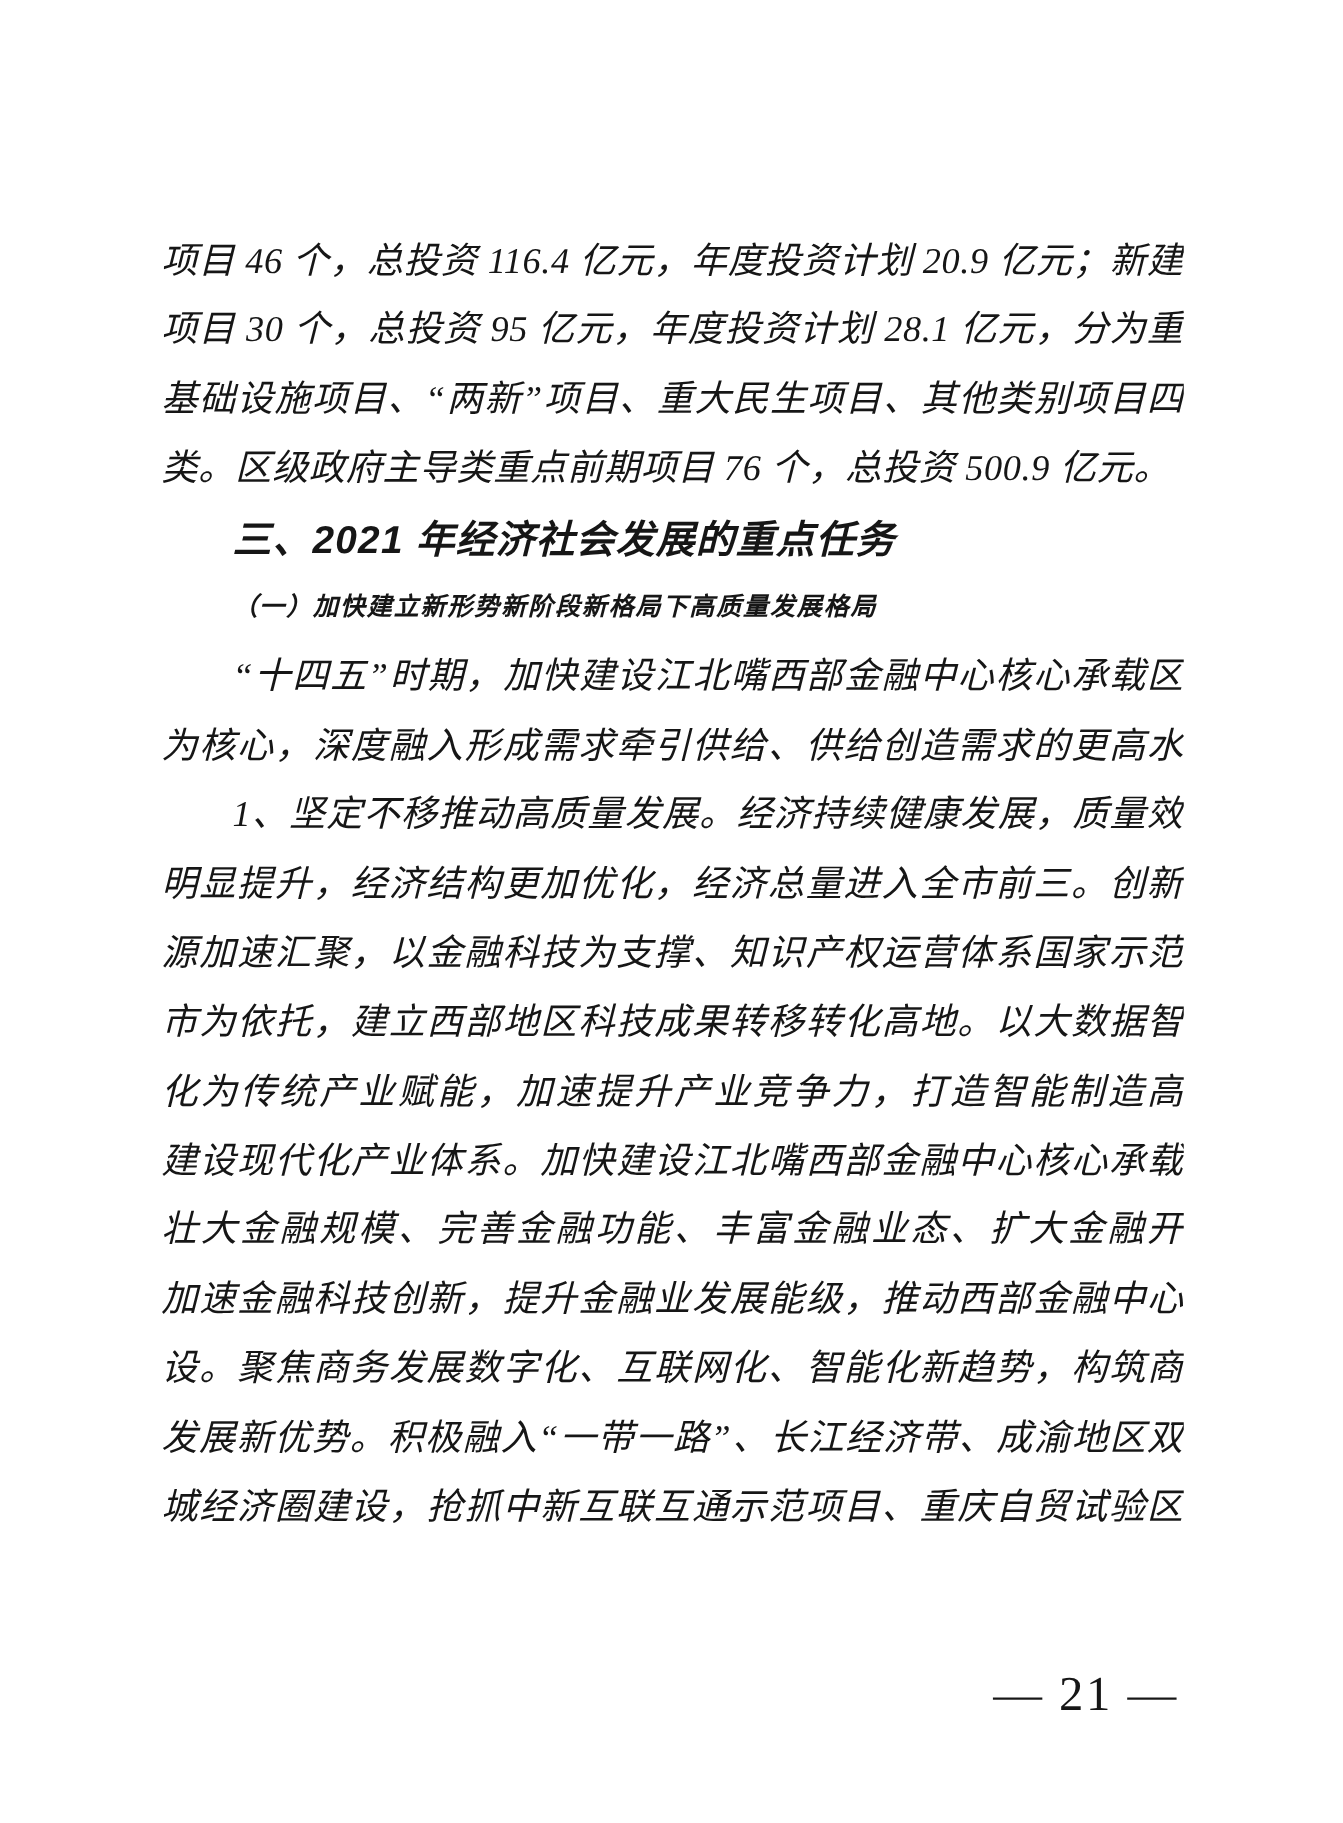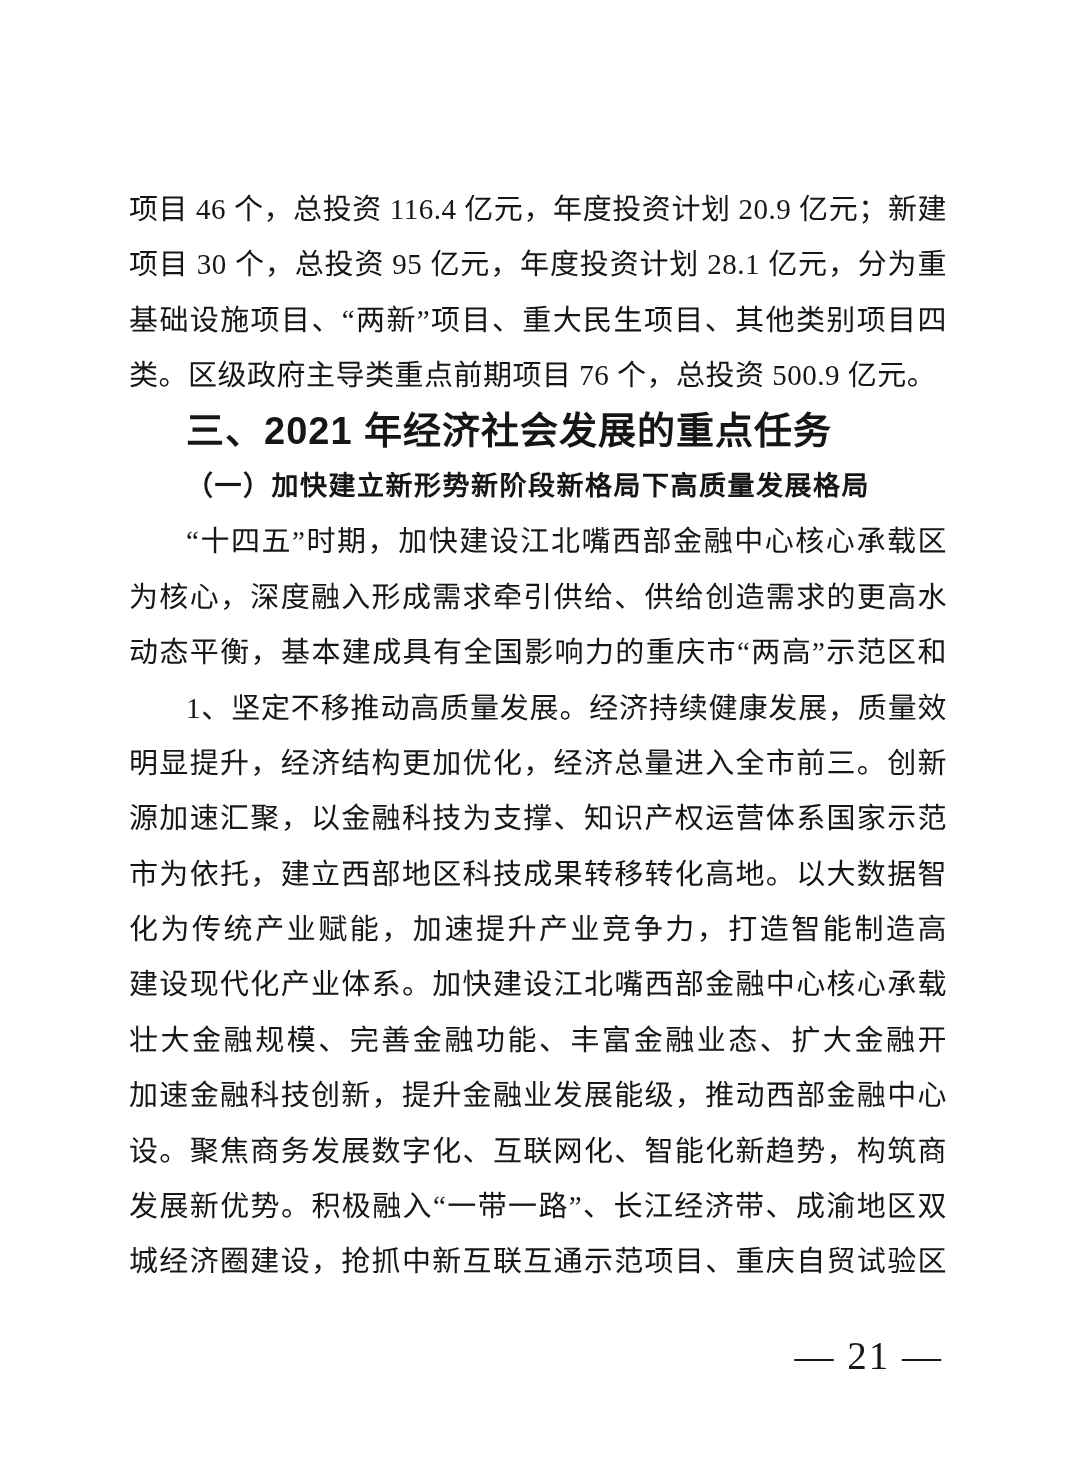--- a/index.html
+++ b/index.html
@@ -21,39 +21,40 @@
     left: 129px;
     top: 182px;
     width: 818px;
   }
   .line {
     height: 55.4px;
     line-height: 55.4px;
     font-size: 29px;
     white-space: nowrap;
     letter-spacing: 0.5px;
+    font-style: italic;
   }
   .line.fill {
     white-space: normal;
     text-align: justify;
     text-align-last: justify;
     overflow: hidden;
   }
   .line.indent {
     text-indent: 57px;
   }
   .line.heading {
     font-family: "Liberation Sans", "DejaVu Sans", sans-serif;
     font-weight: 700;
-    font-size: 38px;
+    font-size: 31px;
     letter-spacing: 1px;
   }
   .line.subheading {
     font-weight: 700;
-    font-size: 27px;
+    font-size: 20px;
     letter-spacing: 1.5px;
   }
   .footer {
     position: absolute;
     top: 1336px;
     right: 131px;
     font-size: 39px;
     line-height: 40px;
     letter-spacing: 2px;
     color: #161616;
@@ -65,21 +66,20 @@
 <div class="page">
   <main class="content">
     <div class="line fill">项目 46 个，总投资 116.4 亿元，年度投资计划 20.9 亿元；新建</div>
     <div class="line fill">项目 30 个，总投资 95 亿元，年度投资计划 28.1 亿元，分为重大</div>
     <div class="line fill">基础设施项目、“两新”项目、重大民生项目、其他类别项目四</div>
     <div class="line">类。区级政府主导类重点前期项目 76 个，总投资 500.9 亿元。</div>
     <div class="line heading indent">三、2021 年经济社会发展的重点任务</div>
     <div class="line subheading indent">（一）加快建立新形势新阶段新格局下高质量发展格局</div>
     <div class="line fill indent">“十四五”时期，加快建设江北嘴西部金融中心核心承载区</div>
     <div class="line fill">为核心，深度融入形成需求牵引供给、供给创造需求的更高水平</div>
-    <div class="line fill">动态平衡，基本建成具有全国影响力的重庆市“两高”示范区和</div>
     <div class="line fill indent">1、坚定不移推动高质量发展。经济持续健康发展，质量效益</div>
     <div class="line fill">明显提升，经济结构更加优化，经济总量进入全市前三。创新资</div>
     <div class="line fill">源加速汇聚，以金融科技为支撑、知识产权运营体系国家示范城</div>
     <div class="line fill">市为依托，建立西部地区科技成果转移转化高地。以大数据智能</div>
     <div class="line fill">化为传统产业赋能，加速提升产业竞争力，打造智能制造高地，</div>
     <div class="line fill">建设现代化产业体系。加快建设江北嘴西部金融中心核心承载区，</div>
     <div class="line fill">壮大金融规模、完善金融功能、丰富金融业态、扩大金融开放，</div>
     <div class="line fill">加速金融科技创新，提升金融业发展能级，推动西部金融中心建</div>
     <div class="line fill">设。聚焦商务发展数字化、互联网化、智能化新趋势，构筑商贸</div>
     <div class="line fill">发展新优势。积极融入“一带一路”、长江经济带、成渝地区双</div>

